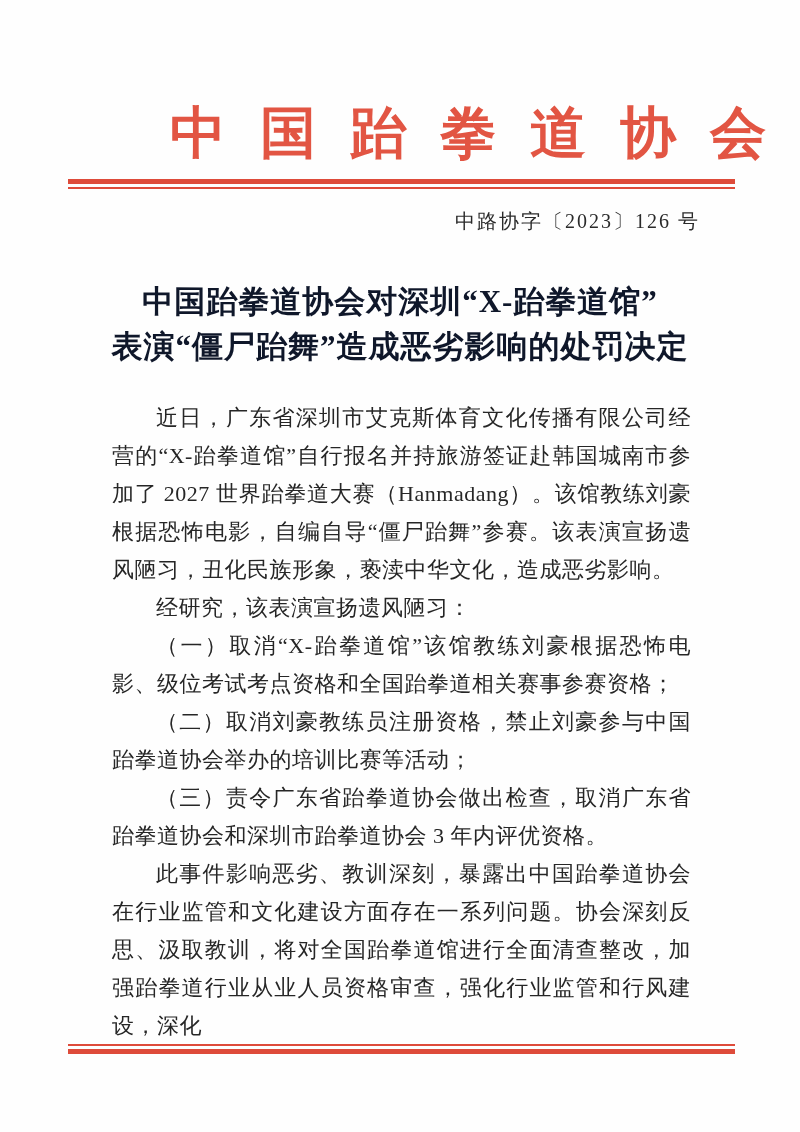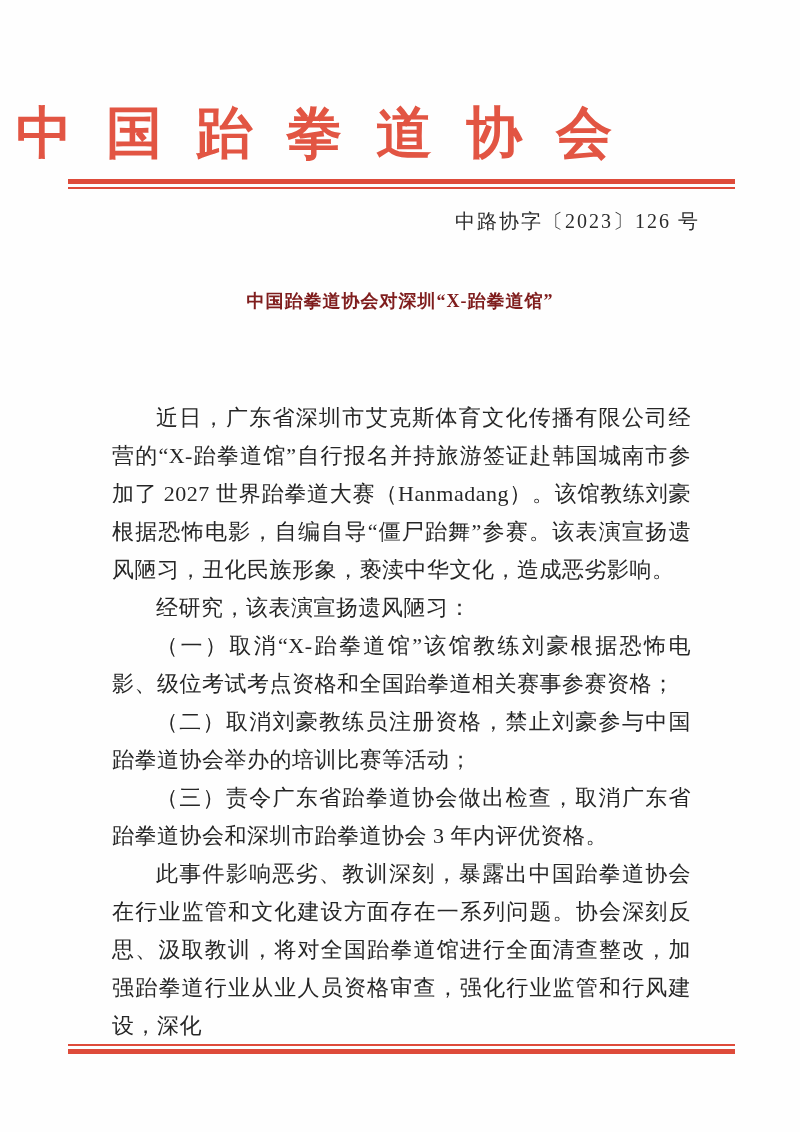--- a/index.html
+++ b/index.html
@@ -16,21 +16,21 @@
     background:#fefefe;
     overflow:hidden;
     font-family:"Liberation Serif","DejaVu Serif",serif;
     color:var(--text-dark);
   }
   .org-name{
     position:absolute;
     top:96px;
     left:0;
     width:100%;
-    text-align:left;
+    text-align:right;
     padding-left:16px;           
     font-size:56px;
     line-height:74px;
     font-weight:bold;
     letter-spacing:34px;
     color:#e25543;
     white-space:nowrap;
   }
   .rule{
     position:absolute;
@@ -54,24 +54,24 @@
     line-height:30px;
     letter-spacing:2px;
     color:#2a2a2a;
   }
   .doc-title{
     position:absolute;
     top:279px;
     left:0;
     width:100%;
     text-align:center;
-    font-size:18px;
+    font-size:31px;
     font-weight:bold;
     line-height:45px;
-    color:#7f1d1d;
+    color:#0f172a;
     letter-spacing:1px;
   }
   .body-text{
     position:absolute;
     top:399px;
     left:112px;
     width:579px;
     font-size:22px;
     line-height:38px;
     text-align:justify;
@@ -93,20 +93,21 @@
   <div class="rule rule-header">
     <div class="bar bar-thick"></div>
     <div class="bar bar-gap"></div>
     <div class="bar bar-thin"></div>
   </div>
 
   <div class="doc-number">中路协字〔2023〕126 号</div>
 
   <div class="doc-title">
     <div>中国跆拳道协会对深圳“X-跆拳道馆”</div>
+    <div>表演“僵尸跆舞”造成恶劣影响的处罚决定</div>
   </div>
 
   <div class="body-text">
     <p>近日，广东省深圳市艾克斯体育文化传播有限公司经营的“X-跆拳道馆”自行报名并持旅游签证赴韩国城南市参加了 2027 世界跆拳道大赛（Hanmadang）。该馆教练刘豪根据恐怖电影，自编自导“僵尸跆舞”参赛。该表演宣扬遗风陋习，丑化民族形象，亵渎中华文化，造成恶劣影响。</p>
     <p>经研究，该表演宣扬遗风陋习：</p>
     <p>（一）取消“X-跆拳道馆”该馆教练刘豪根据恐怖电影、级位考试考点资格和全国跆拳道相关赛事参赛资格；</p>
     <p>（二）取消刘豪教练员注册资格，禁止刘豪参与中国跆拳道协会举办的培训比赛等活动；</p>
     <p>（三）责令广东省跆拳道协会做出检查，取消广东省跆拳道协会和深圳市跆拳道协会 3 年内评优资格。</p>
     <p>此事件影响恶劣、教训深刻，暴露出中国跆拳道协会在行业监管和文化建设方面存在一系列问题。协会深刻反思、汲取教训，将对全国跆拳道馆进行全面清查整改，加强跆拳道行业从业人员资格审查，强化行业监管和行风建设，深化</p>
   </div>

